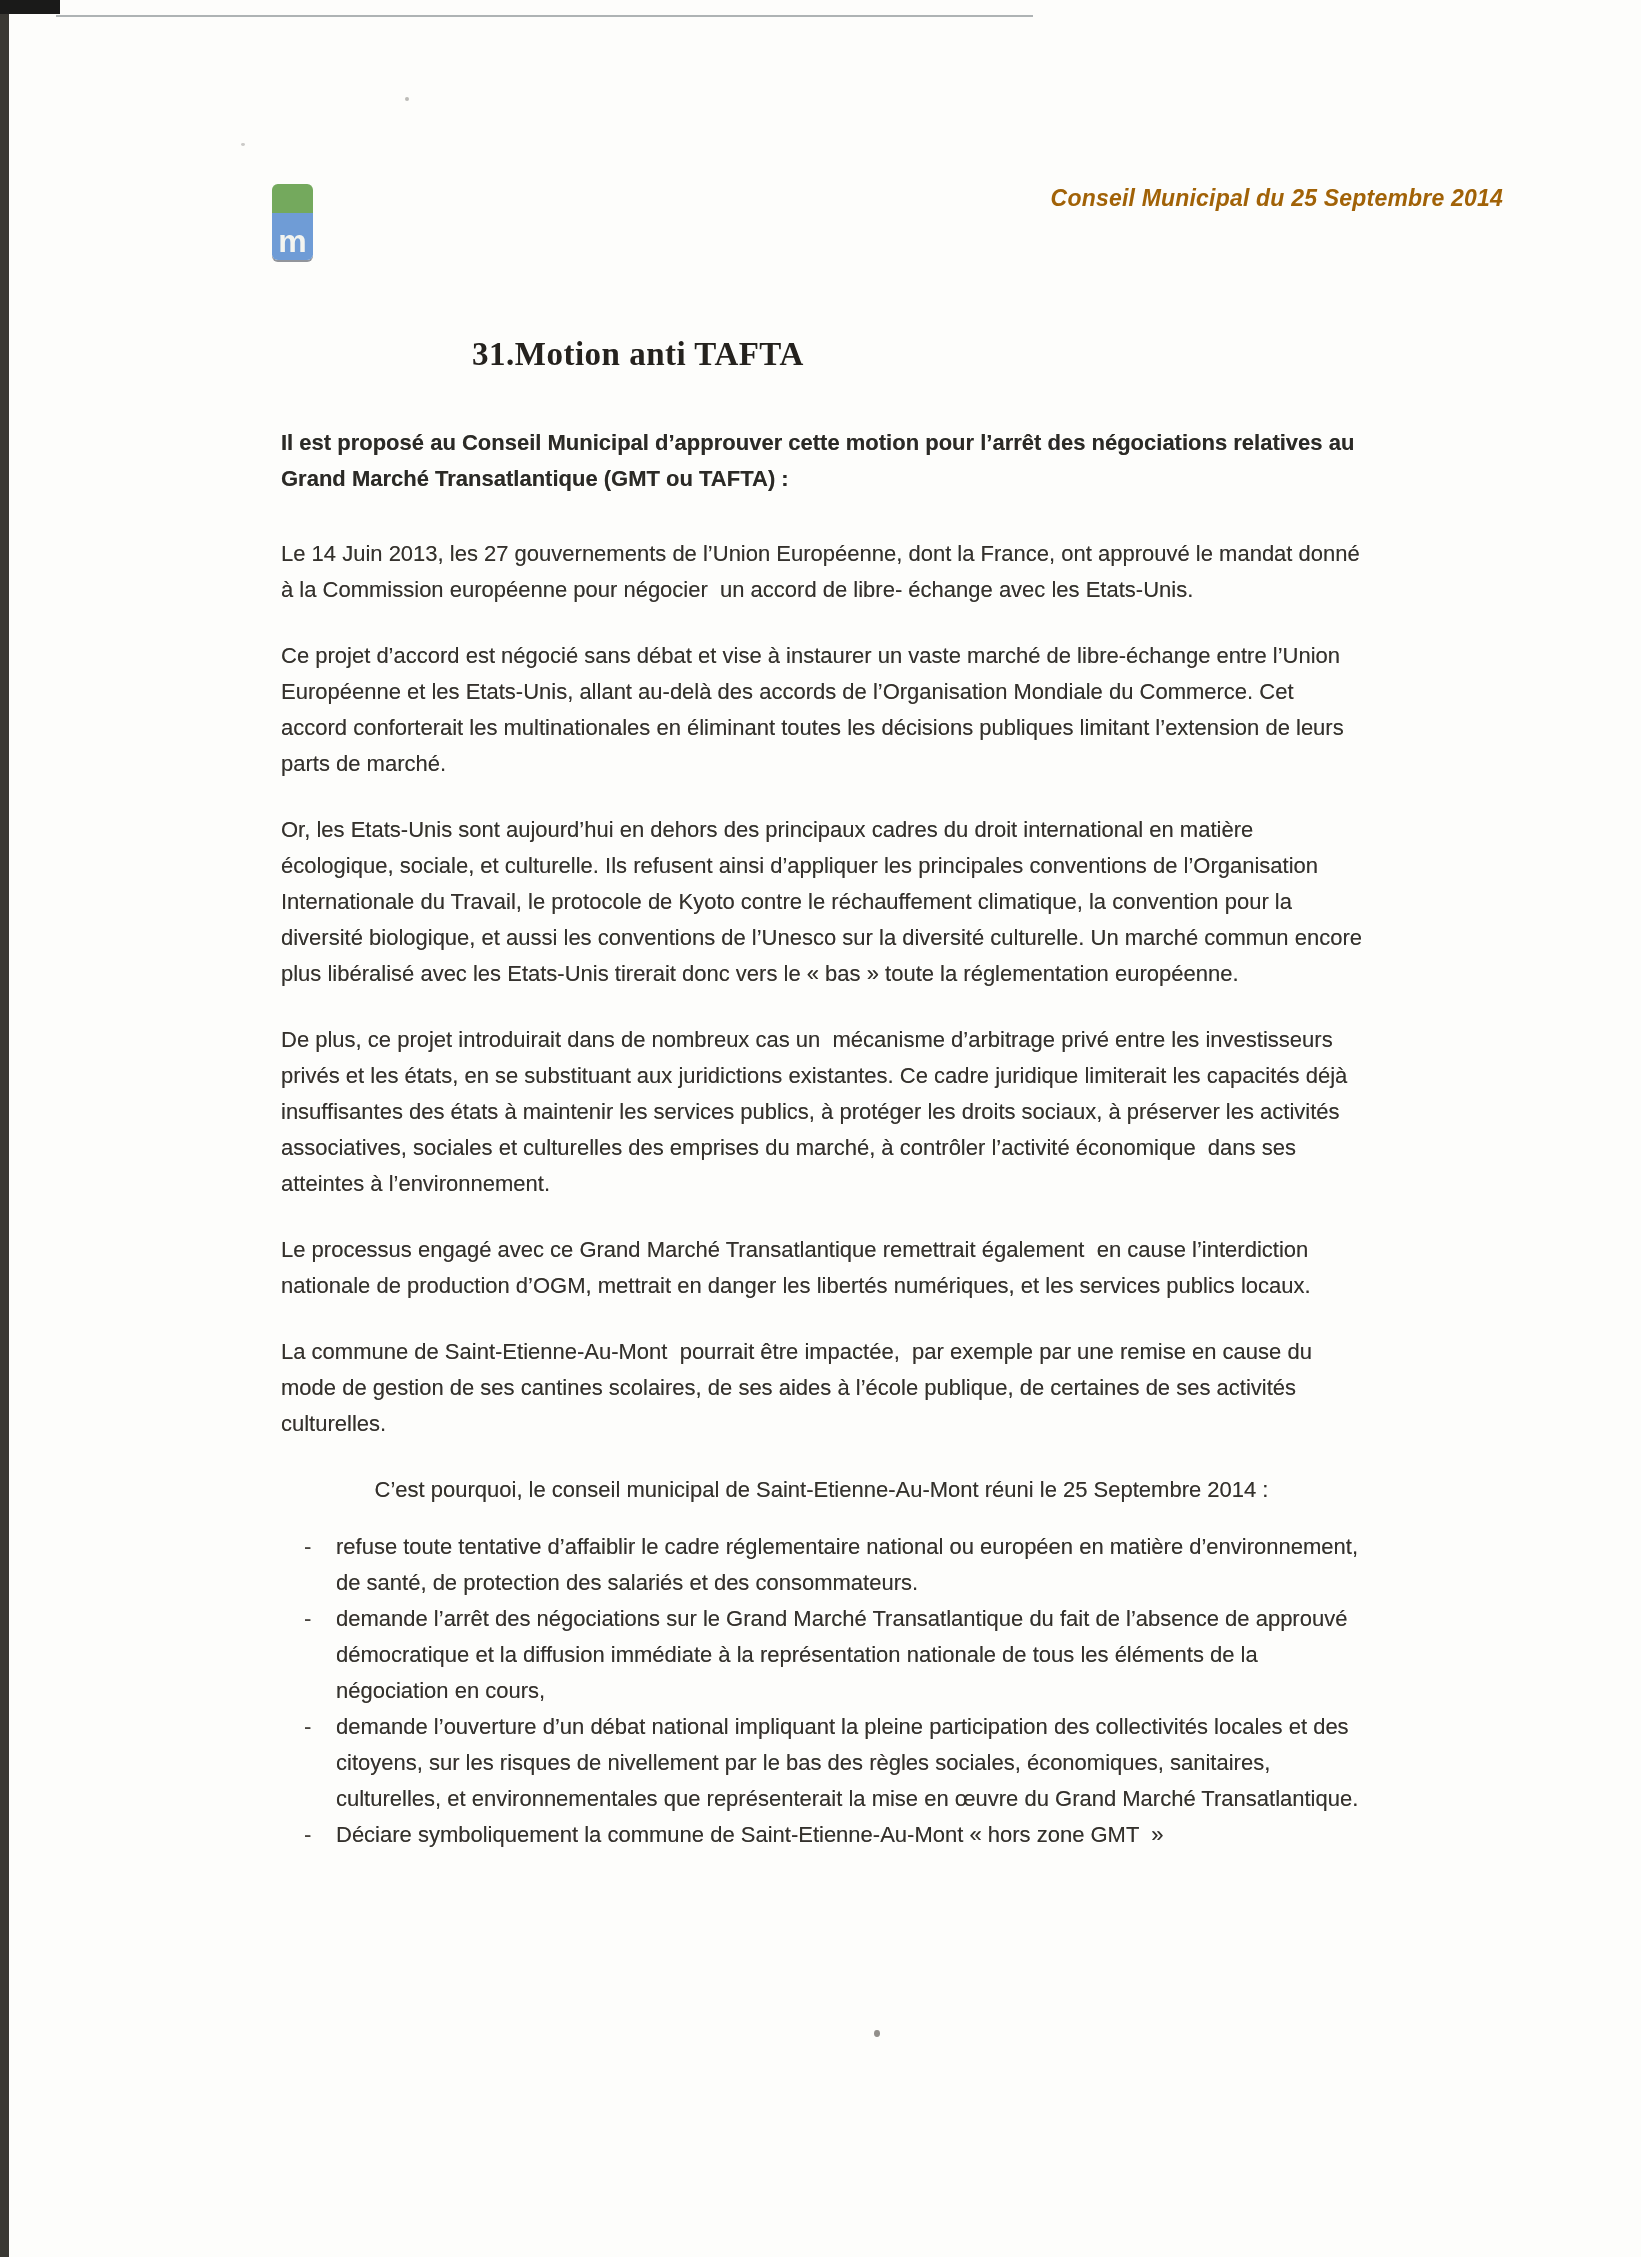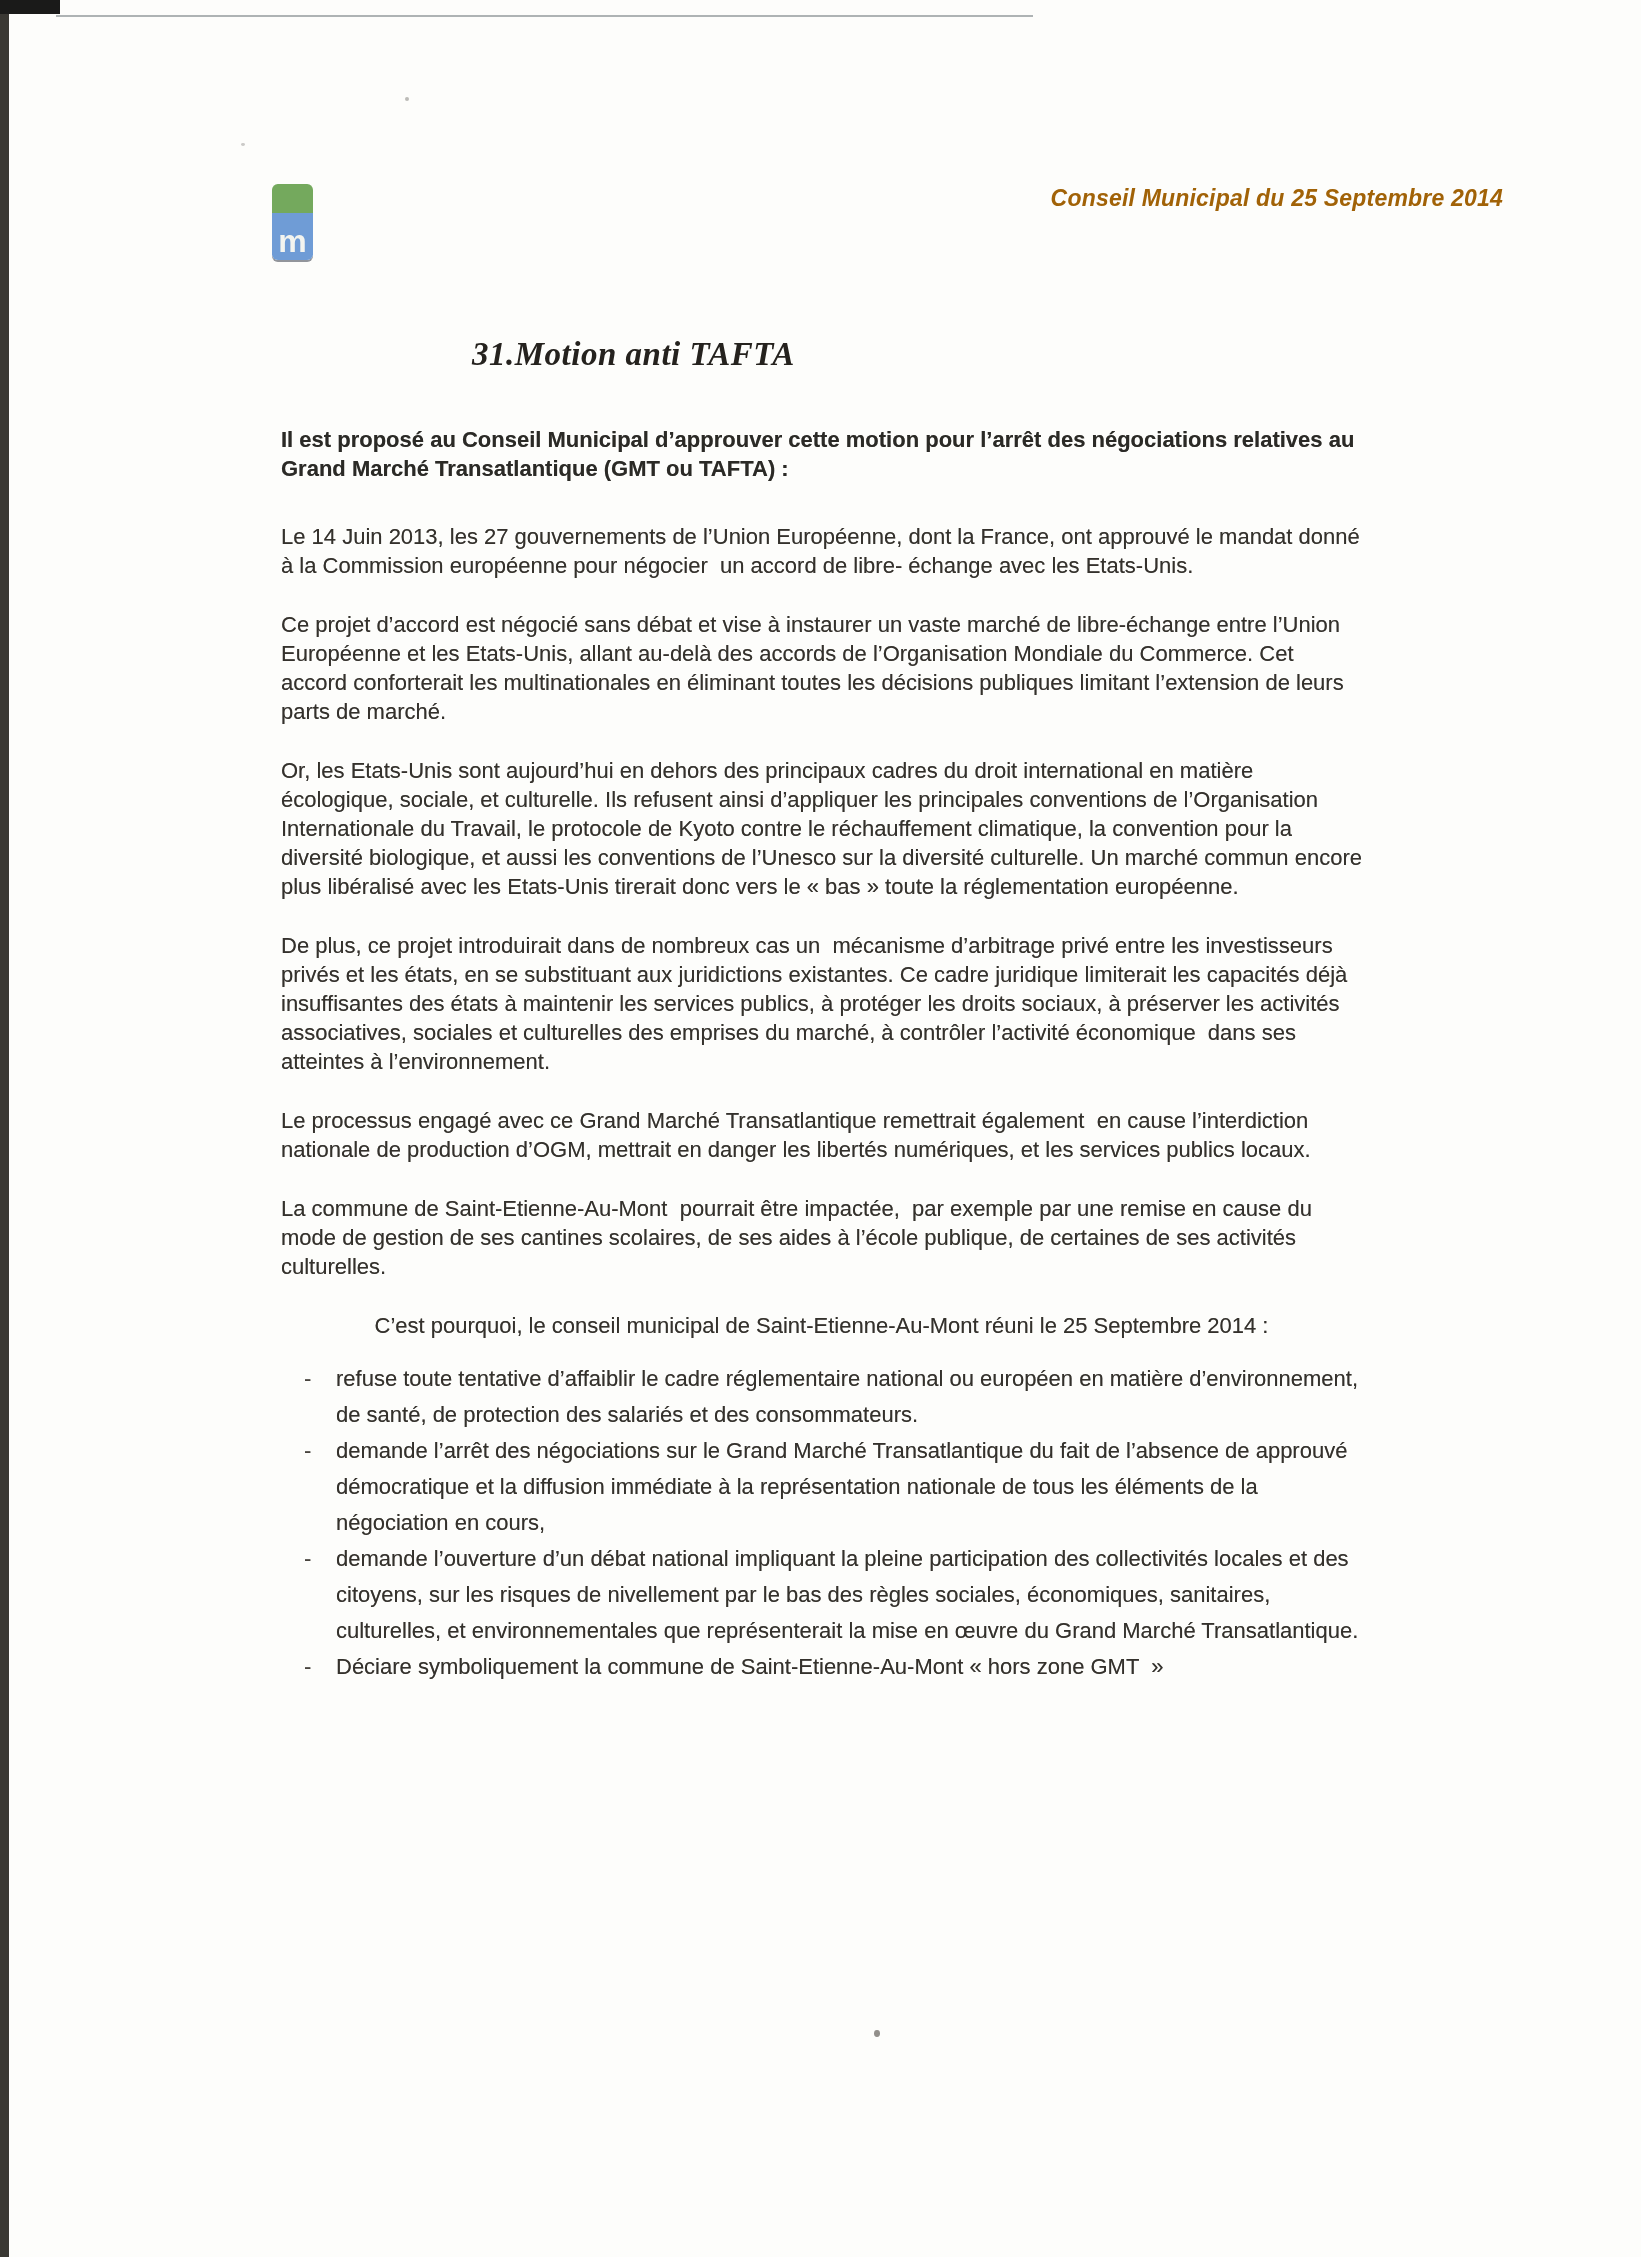--- a/index.html
+++ b/index.html
@@ -29,24 +29,24 @@
   
   .header-right{
     position:absolute;top:185px;right:138px;
     font-size:23px;font-weight:bold;font-style:italic;color:#a16207;
     letter-spacing:0.2px;
   }
   
   .content{position:absolute;left:281px;top:336px;width:1081px;}
   .title{
     font-family:"Liberation Serif",serif;font-weight:bold;
-    font-size:33px;color:#25221e;margin:0 0 52px 191px;letter-spacing:0.5px;font-style:italic;
+    font-size:33px;color:#25221e;margin:0 0 52px 191px;letter-spacing:0.5px;
   }
   p{
-    margin:0 0 30px 0;font-size:22px;line-height:29px;white-space:pre-wrap;
+    margin:0 0 30px 0;font-size:22px;line-height:36px;white-space:pre-wrap;
     text-shadow:0 0 0.5px rgba(30,28,24,.45);
   }
   .intro{font-weight:bold;color:#2b2a26;margin-bottom:39px;}
   .closing{margin-bottom:21px;text-align:center;}
   .bullets{margin-left:23px;}
   .bullet{display:flex;font-size:22px;line-height:36px;}
   .marker{flex:none;width:32px;color:#48443e;text-shadow:0 0 0.5px rgba(30,28,24,.4);}
   .btext{flex:1;white-space:pre-wrap;text-shadow:0 0 0.5px rgba(30,28,24,.45);}
 </style>
 </head>

